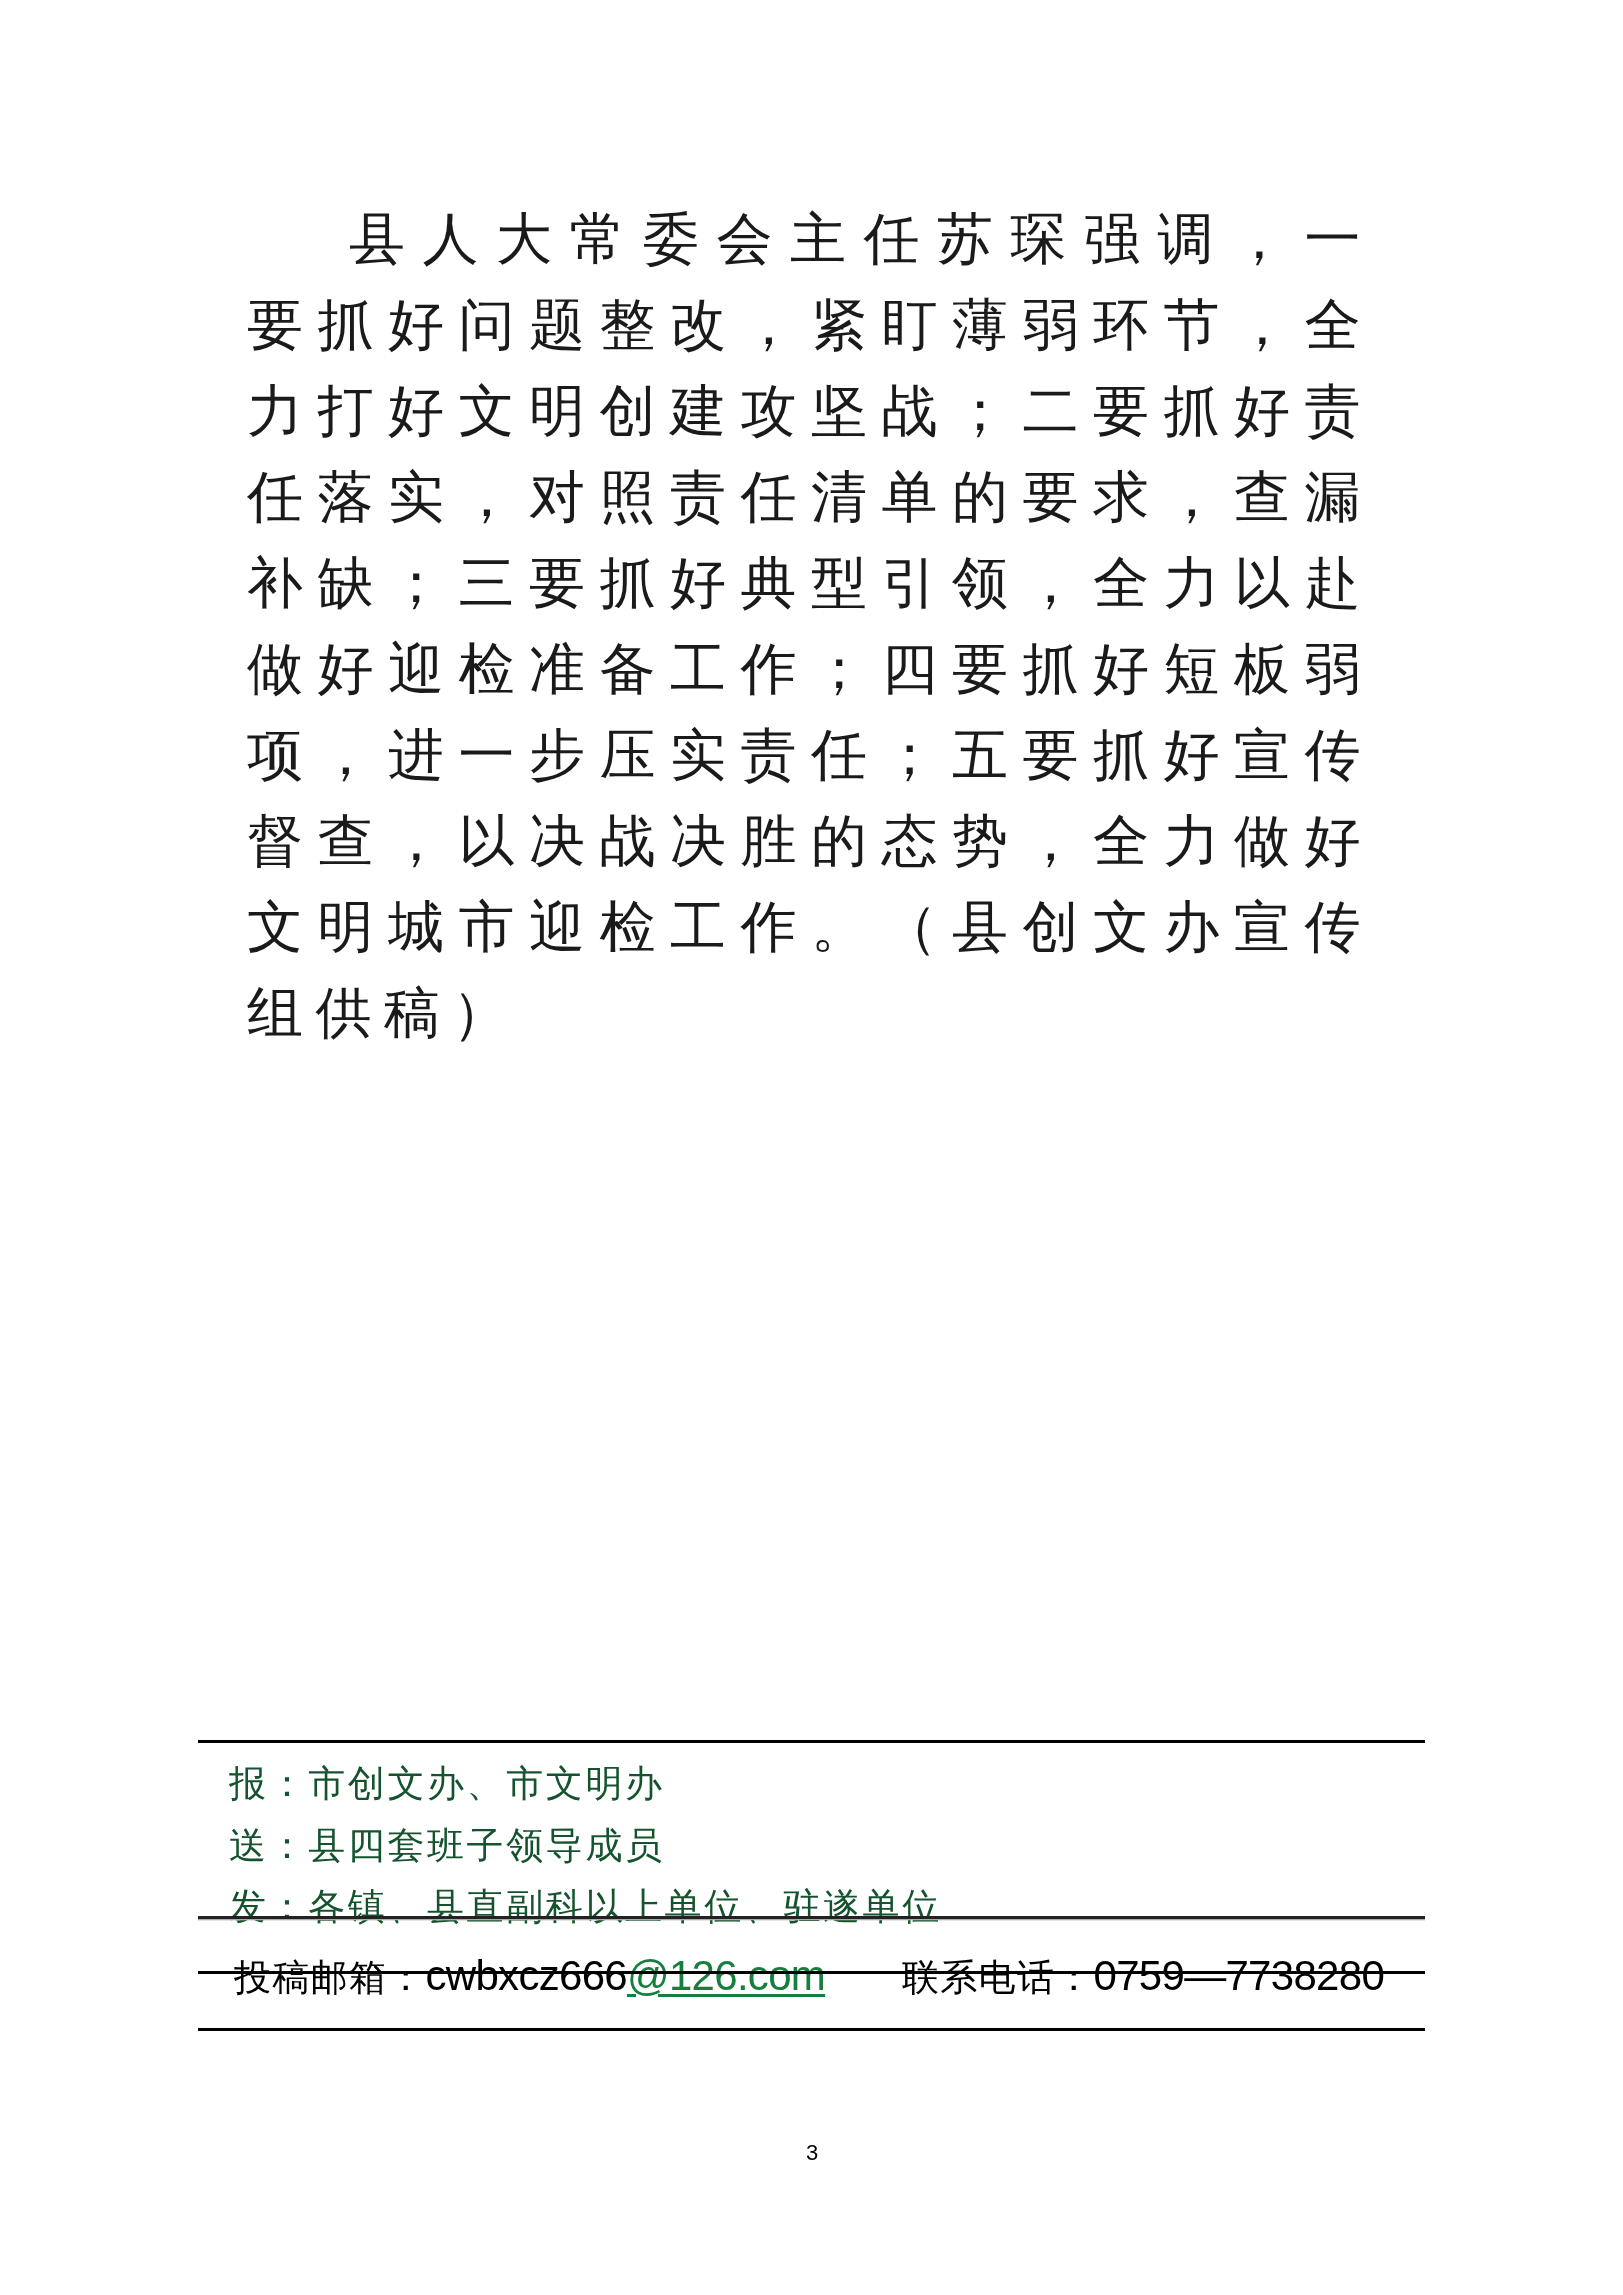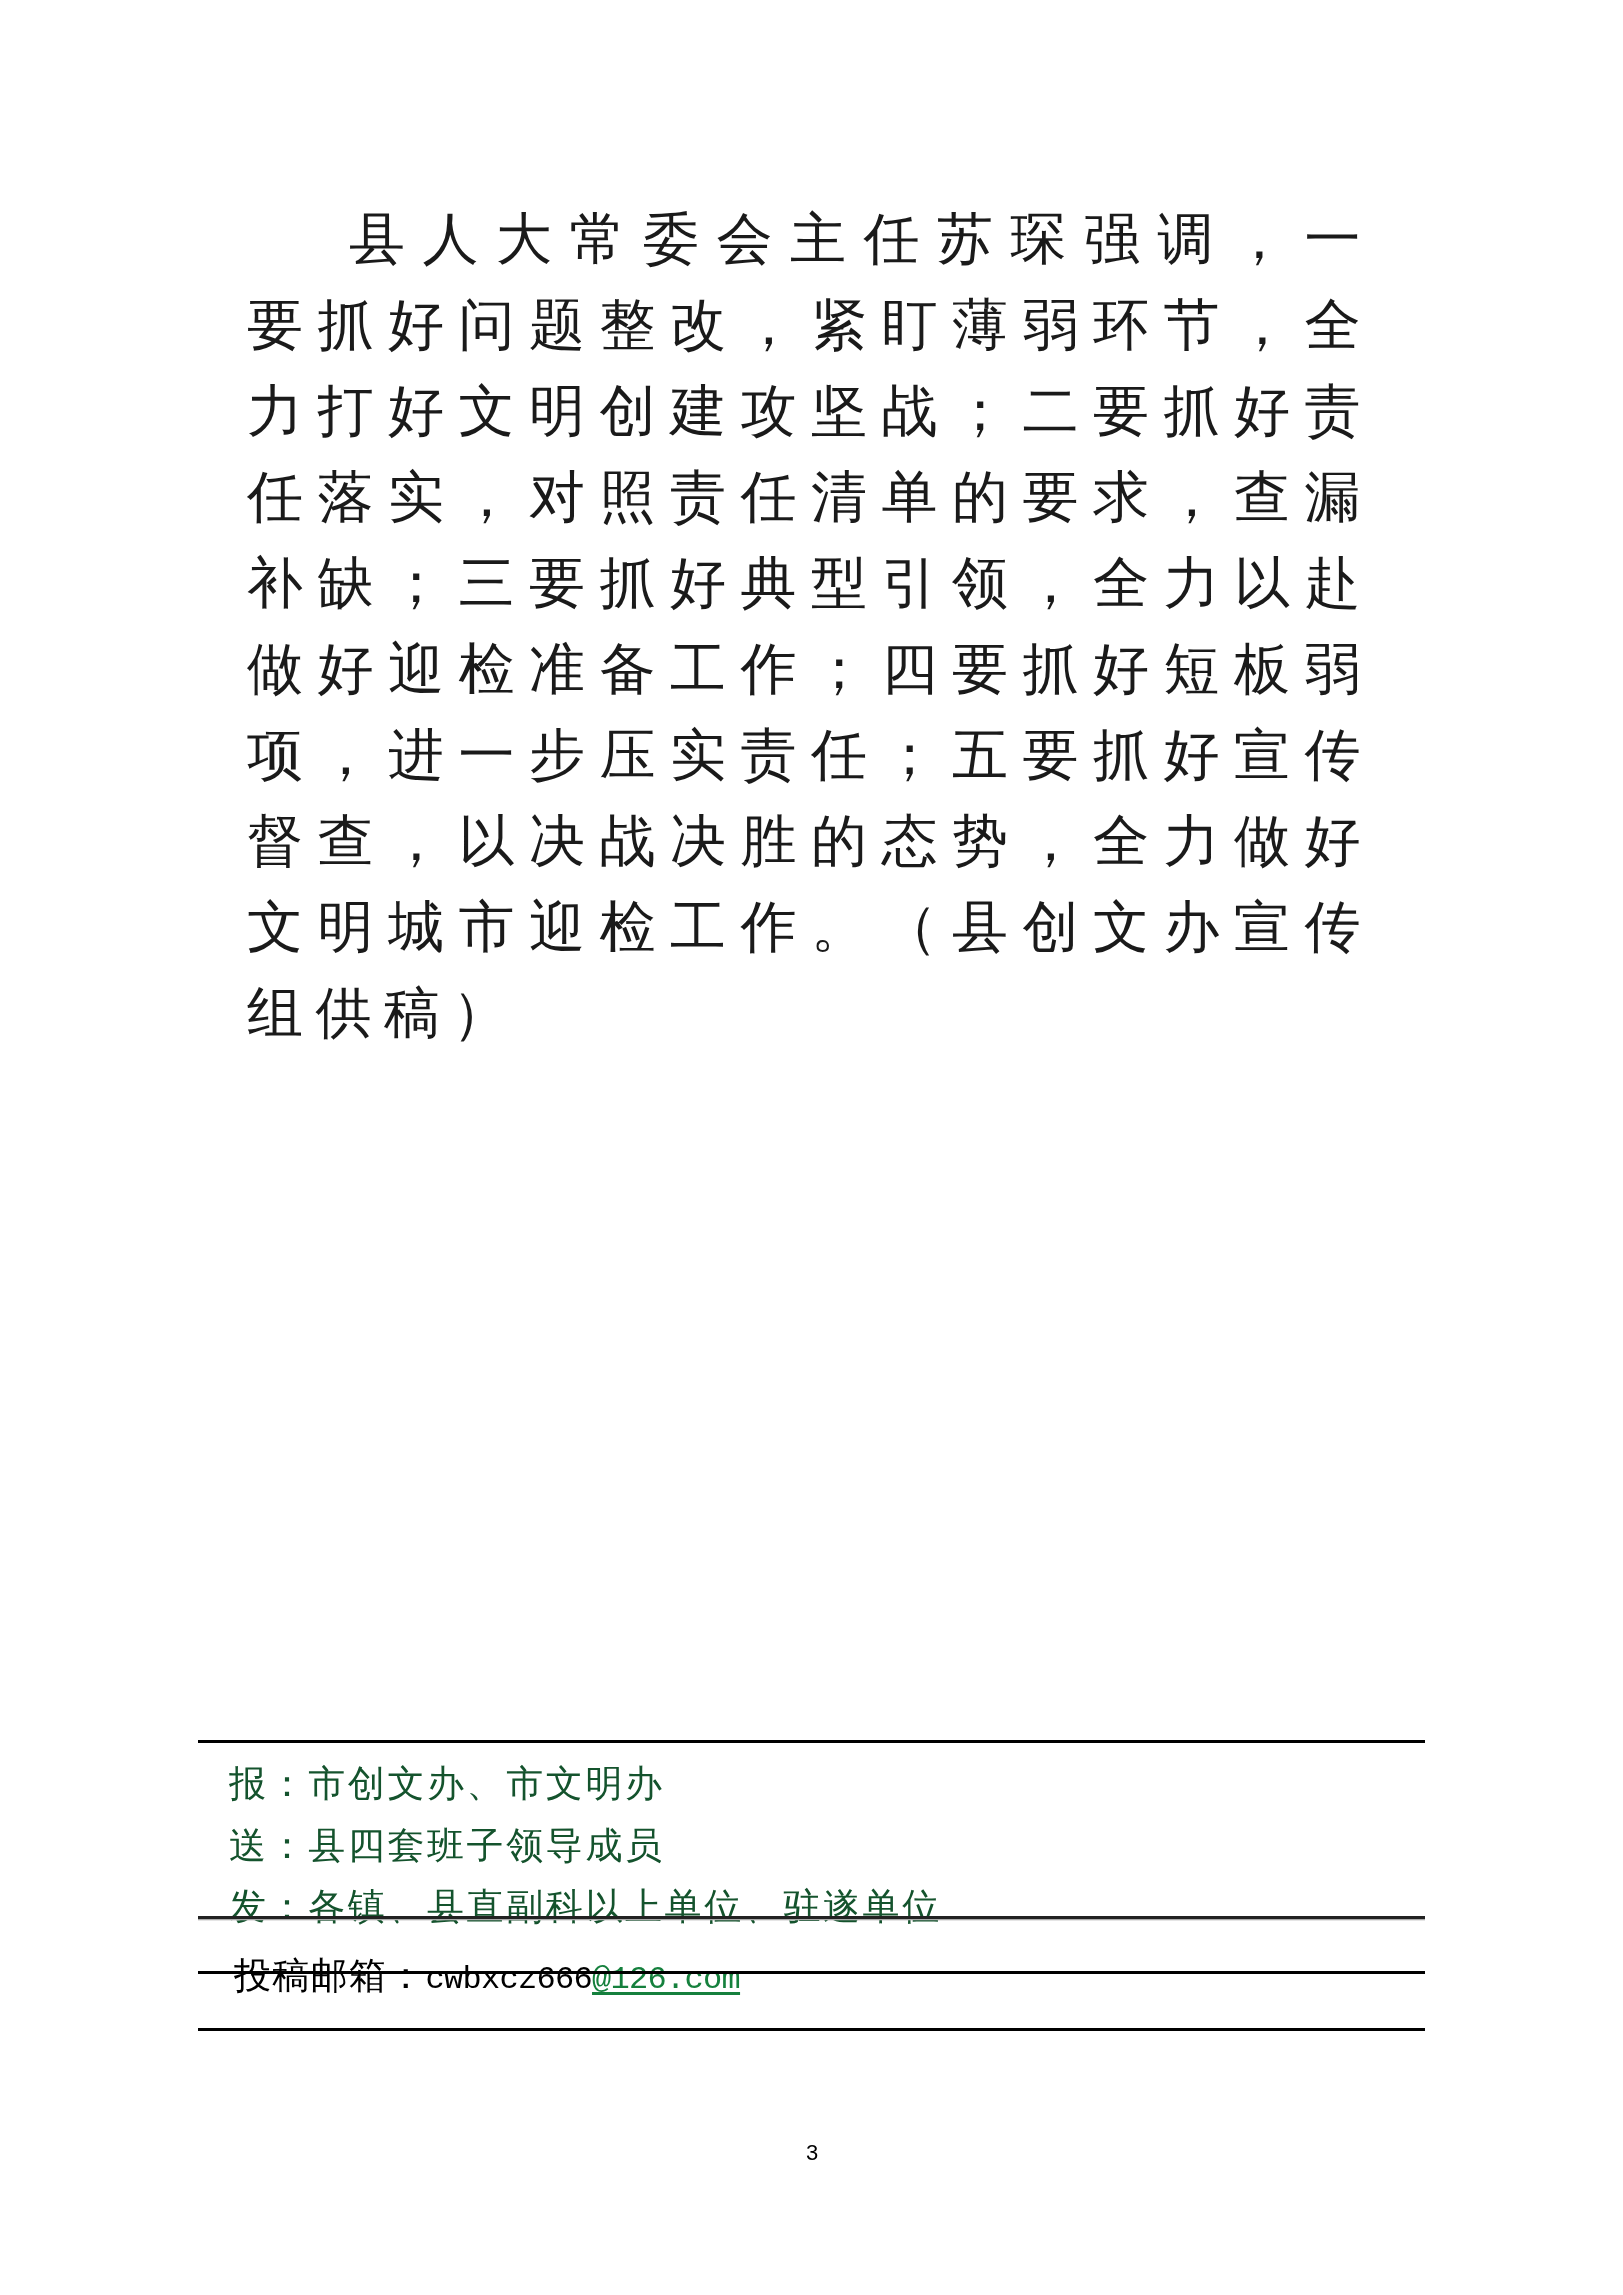--- a/index.html
+++ b/index.html
@@ -62,22 +62,22 @@
       font-size: 37px;
       line-height: 46px;
       white-space: nowrap;
       color: #000;
     }
     .contact-row .cjk {
       font-family: "DejaVu Serif", "Liberation Serif", serif;
       letter-spacing: 1.3px;
     }
     .contact-row .latin {
-      font-family: Liberation Mono, monospace;
-      font-size: 32px;
+      font-family: Liberation Sans, sans-serif;
+      font-size: 42px;
       letter-spacing: -0.7px;
     }
     .contact-row .email-link {
       color: #15803d;
       text-decoration: underline;
       text-decoration-thickness: 2.6px;
       text-underline-offset: 3.9px;
     }
     .contact-row .phone-block {
       position: absolute;
@@ -109,19 +109,22 @@
   <span class="label">送：</span><span>县四套班子领导成员</span>
 </div>
 <div class="dist-line l3">
   <span class="label">发：</span><span>各镇、县直副科以上单位、驻遂单位</span>
 </div>
 
 <div class="rule r2"></div>
 
 <div class="contact-row">
   <span class="cjk">投稿邮箱：</span><span class="latin">cwbxcz666</span><a class="latin email-link">@126.com</a>
+  <span class="phone-block">
+    <span class="cjk">联系电话：</span><span class="latin">0759—7738280</span>
+  </span>
 </div>
 
 <div class="rule r3"></div>
 <div class="rule r4"></div>
 
 <div class="page-number">3</div>
 
 
 </body></html>

